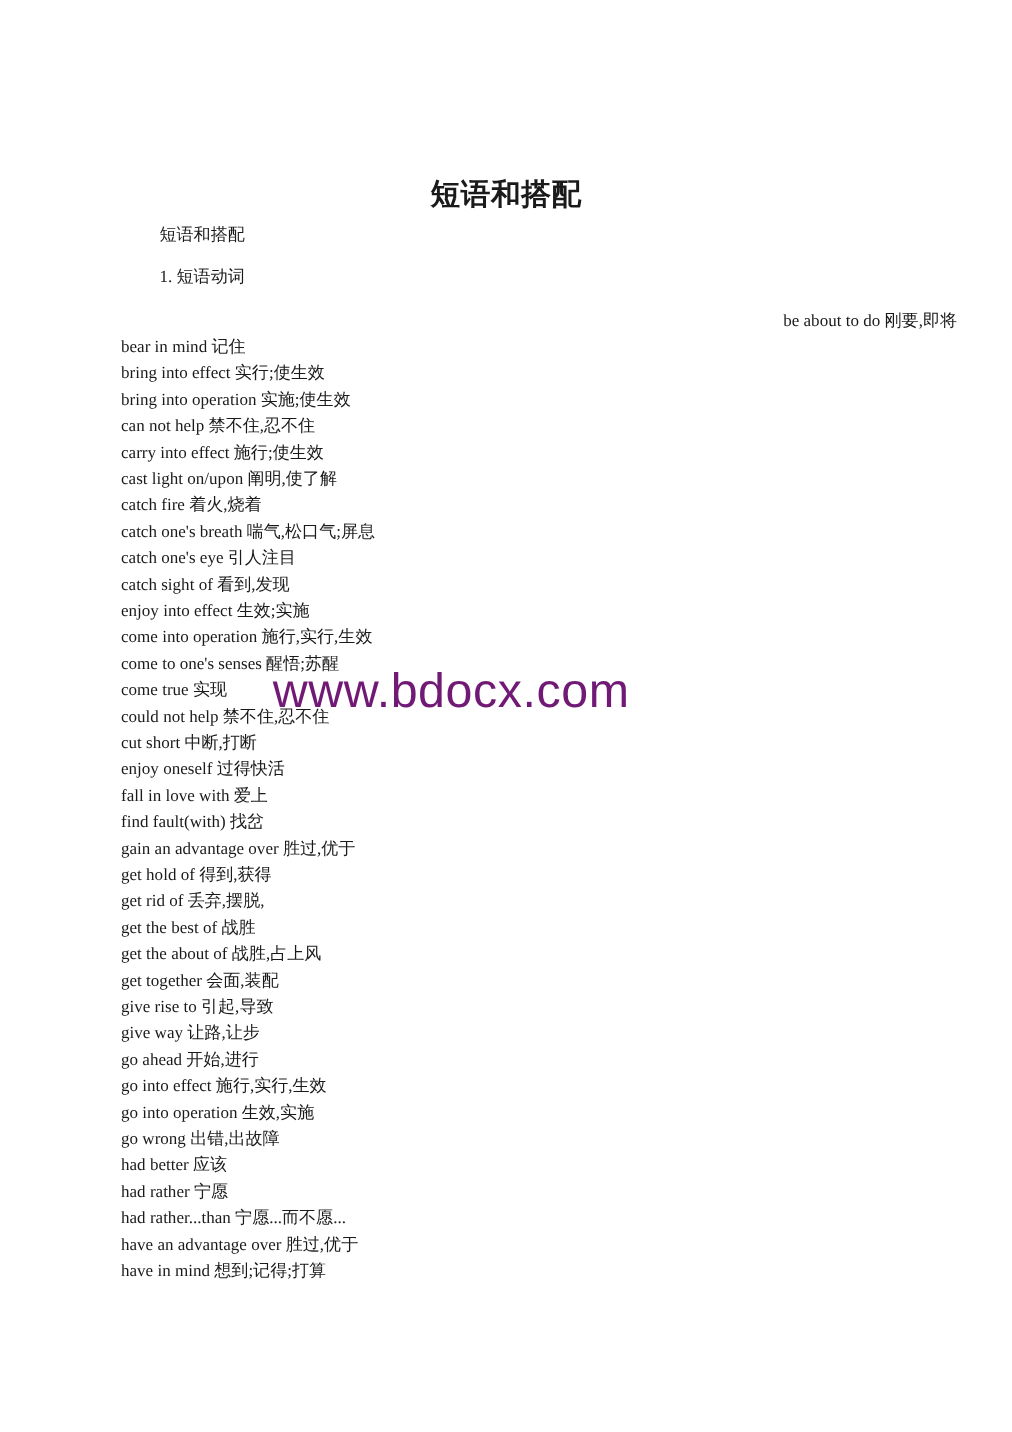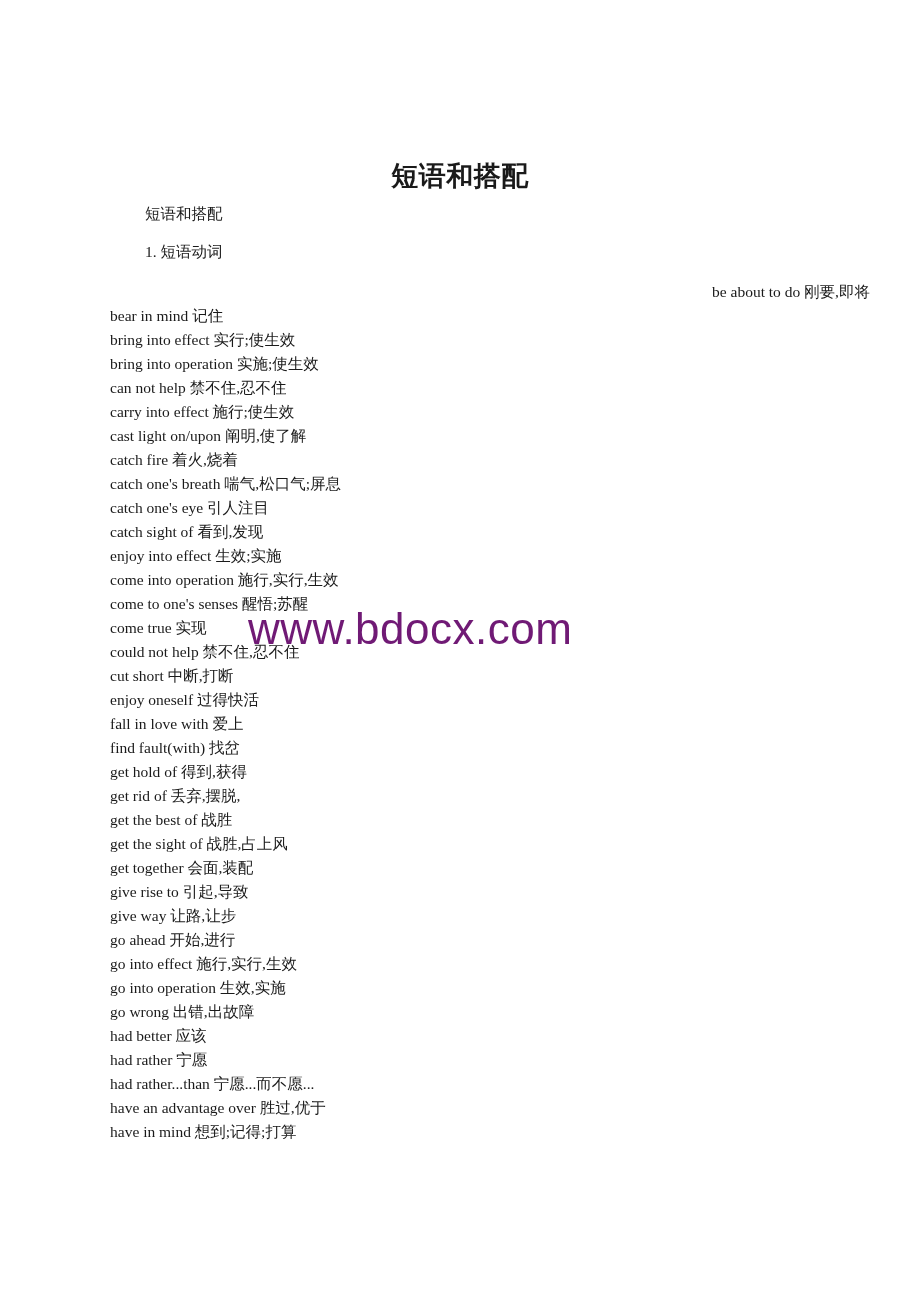--- a/index.html
+++ b/index.html
@@ -109,24 +109,25 @@
         <li>catch sight of 看到,发现</li>
         <li>enjoy into effect 生效;实施</li>
         <li>come into operation 施行,实行,生效</li>
         <li>come to one's senses 醒悟;苏醒</li>
         <li>come true 实现</li>
         <li>could not help 禁不住,忍不住</li>
         <li>cut short 中断,打断</li>
         <li>enjoy oneself 过得快活</li>
         <li>fall in love with 爱上</li>
         <li>find fault(with) 找岔</li>
+        <li>gain an advantage over 胜过,优于</li>
         <li>get hold of 得到,获得</li>
         <li>get rid of 丢弃,摆脱,</li>
         <li>get the best of 战胜</li>
-        <li>get the sight of 战胜,占上风</li>
+        <li>get the about of 战胜,占上风</li>
         <li>get together 会面,装配</li>
         <li>give rise to 引起,导致</li>
         <li>give way 让路,让步</li>
         <li>go ahead 开始,进行</li>
         <li>go into effect 施行,实行,生效</li>
         <li>go into operation 生效,实施</li>
         <li>go wrong 出错,出故障</li>
         <li>had better 应该</li>
         <li>had rather 宁愿</li>
         <li>had rather...than 宁愿...而不愿...</li>

